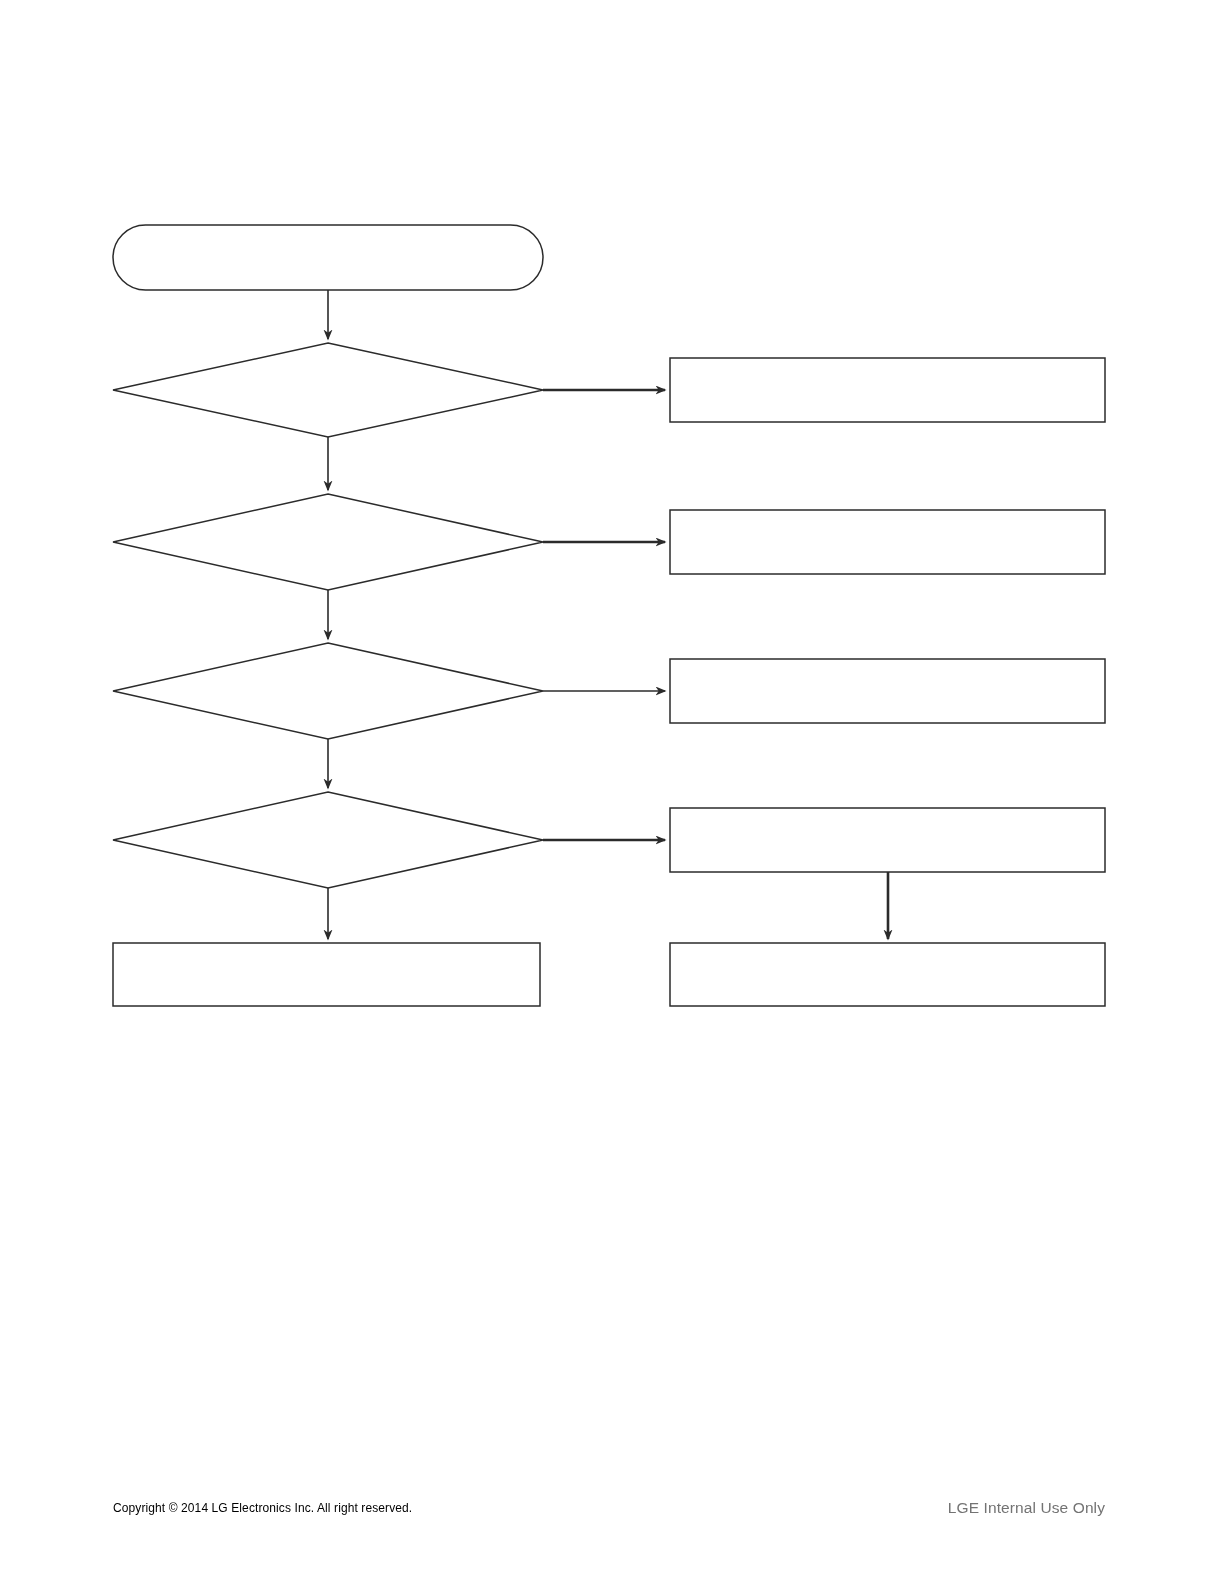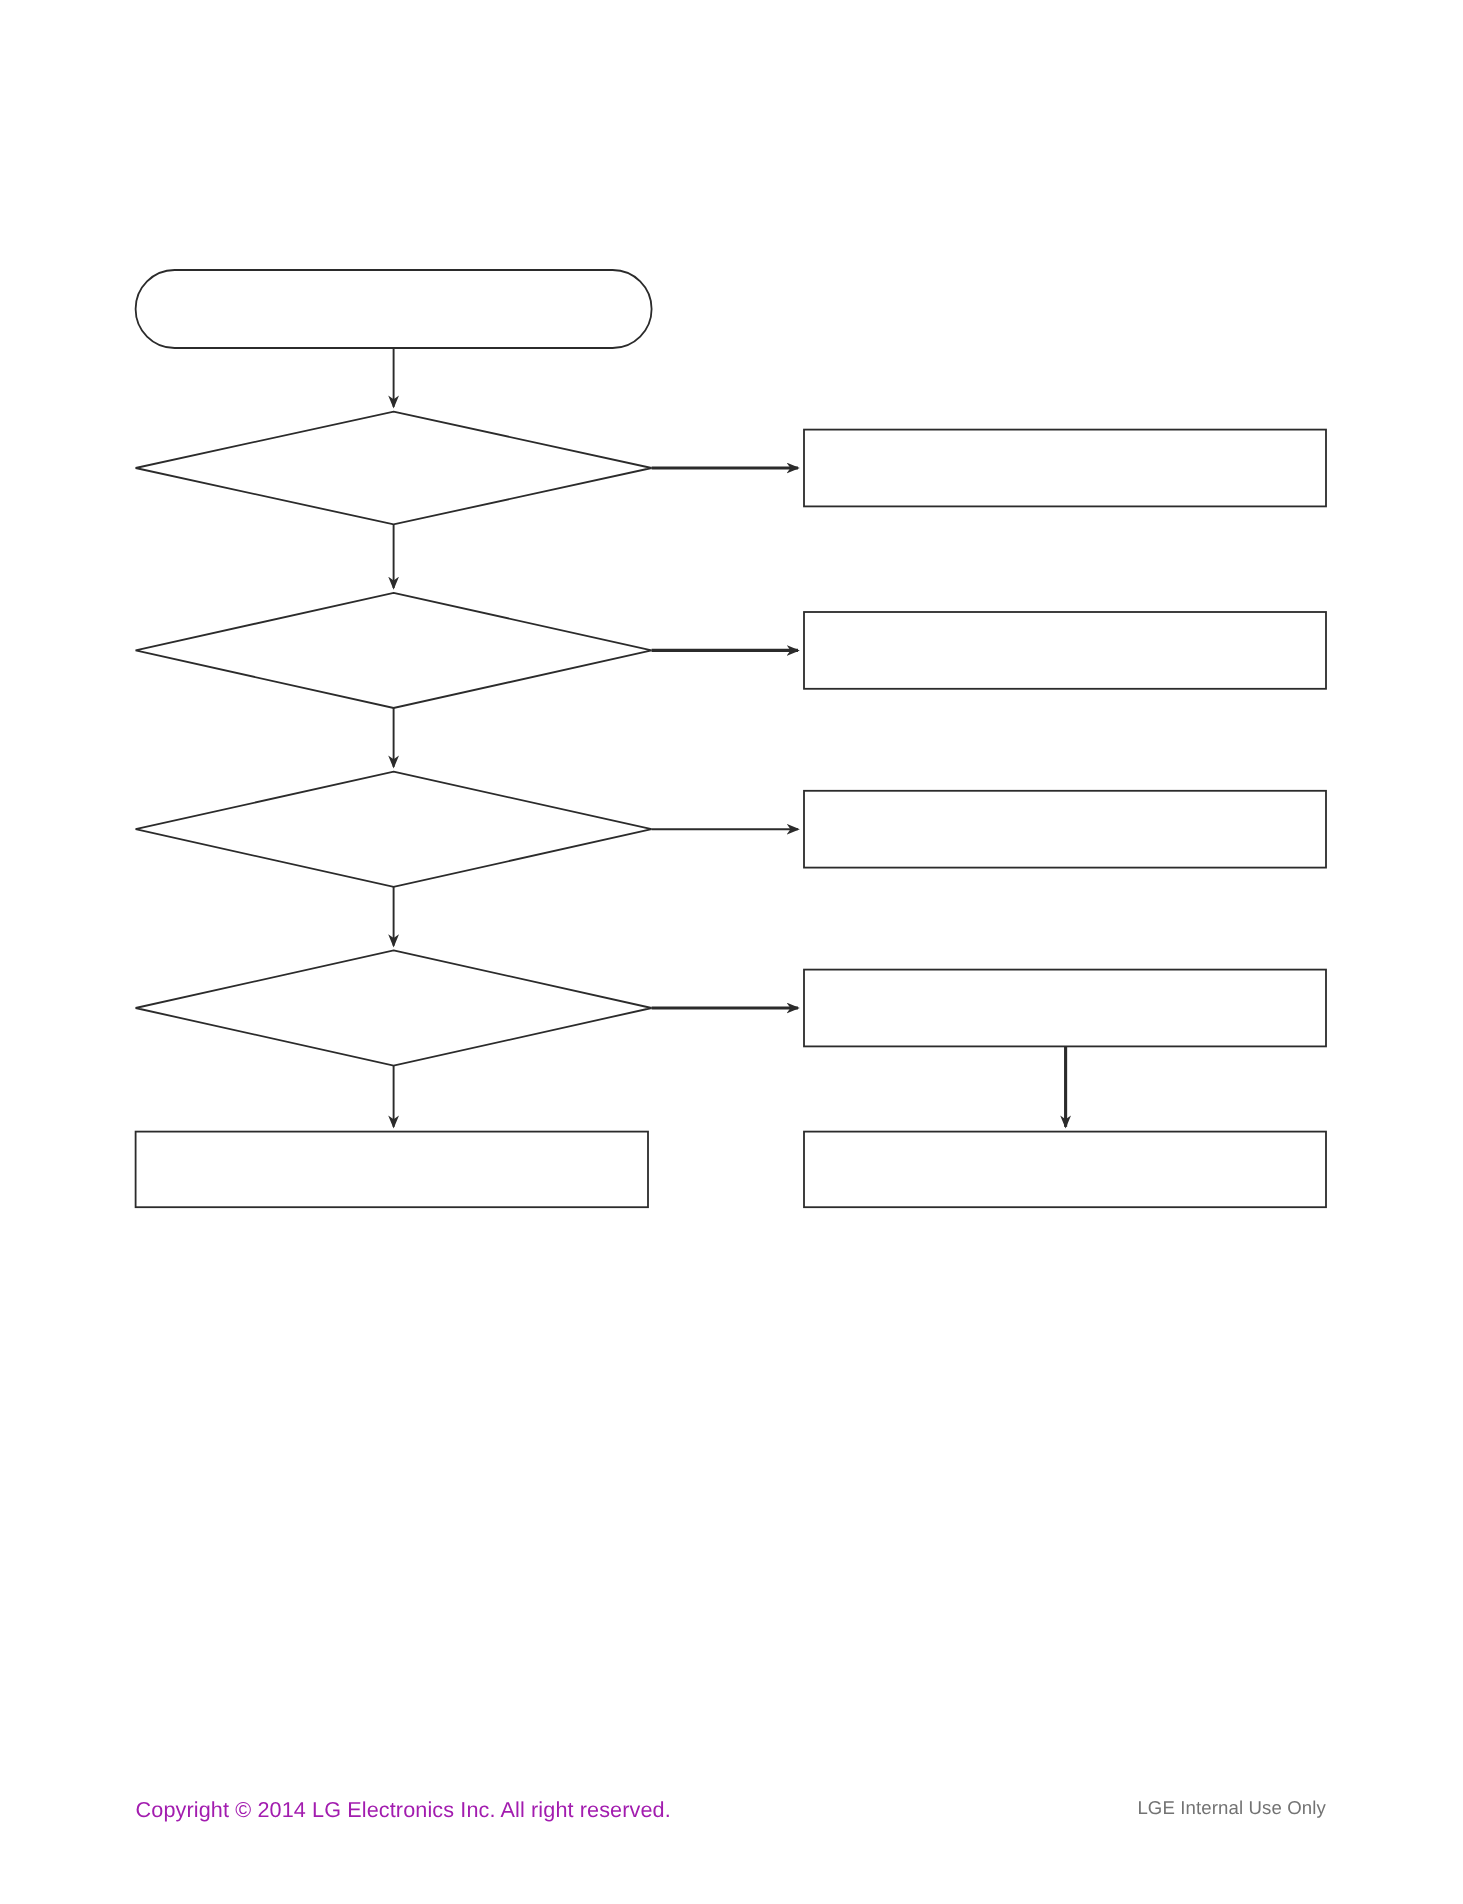--- a/index.html
+++ b/index.html
@@ -30,23 +30,23 @@
     stroke: #2b2b2b;
     stroke-width: 1.6;
   }
   .connector.bold {
     stroke-width: 2.6;
   }
   .footer-left {
     position: absolute;
     left: 113px;
     top: 1497px;
-    font-size: 18px;
+    font-size: 12px;
     line-height: 22px;
-    color: #a21caf;
+    color: #000000;
     letter-spacing: 0.1px;
   }
   .footer-right {
     position: absolute;
     right: 114px;
     top: 1497px;
     font-size: 15.5px;
     line-height: 22px;
     color: #737373;
     text-align: left;

